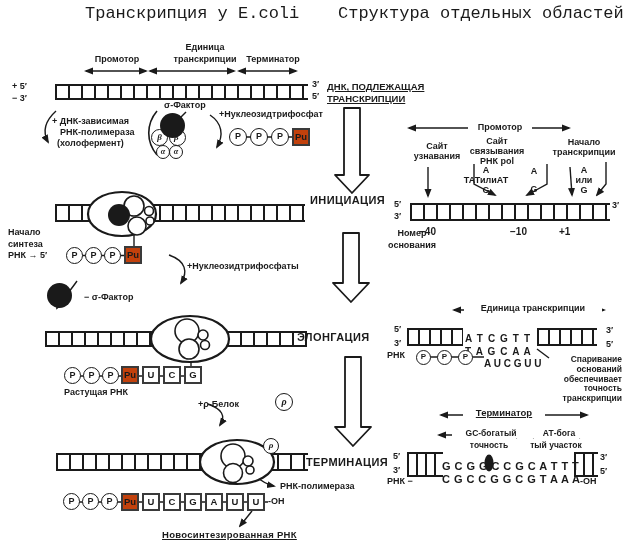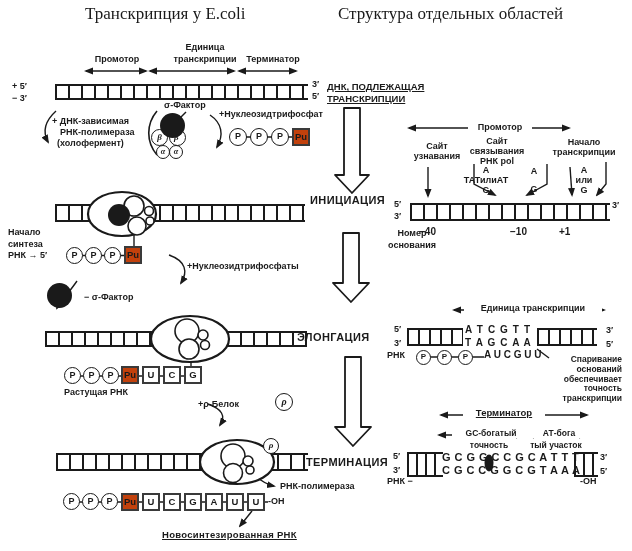--- a/index.html
+++ b/index.html
@@ -4,37 +4,37 @@
 <style>
   html,body{margin:0;padding:0;background:#fff;}
   .canvas{position:relative;width:632px;height:551px;background:#fff;overflow:hidden;
           font-family:"Liberation Sans",sans-serif;color:#1a1a1a;}
   .abs{position:absolute;}
   .lbl{position:absolute;font:bold 9px/1.22 "Liberation Sans",sans-serif;color:#1a1a1a;white-space:pre-line;}
   .c{text-align:center;} .r{text-align:right;}
   .s85{font-size:8.5px;} .s95{font-size:9.5px;text-decoration:underline;} .s10{font-size:10px;}
   .s11{font-size:11px;letter-spacing:.4px;} .s17{font-size:17px;} 
   .lh10{line-height:10px;} .lh11{line-height:11.5px;}
-  .serif{font-family:Liberation Serif, serif;font-weight:normal;white-space:nowrap;}
+  .serif{font-family:Liberation Mono, monospace;font-weight:normal;white-space:nowrap;}
   .bgw{background:#fff;padding:0 2px;}
   .ladder{position:absolute;box-sizing:border-box;border-top:2px solid #1a1a1a;border-bottom:2px solid #1a1a1a;
           background-image:repeating-linear-gradient(90deg,#1a1a1a 0 2px,transparent 2px 13px);}
   .r11{background-image:repeating-linear-gradient(90deg,#1a1a1a 0 2px,transparent 2px 11px);}
   .r9{background-image:repeating-linear-gradient(90deg,#1a1a1a 0 2px,transparent 2px 9px);}
   .pc{position:absolute;box-sizing:border-box;width:17px;height:17px;border:1.5px solid #1a1a1a;border-radius:50%;
       background:#fff;font:bold 9px/14px "Liberation Sans",sans-serif;text-align:center;}
   .pc.big{width:18px;height:18px;line-height:15px;}
   .pc.sm{width:15px;height:15px;line-height:12px;font-size:8px;}
   .bx{position:absolute;box-sizing:border-box;width:18px;height:18px;border:2px solid #3a3a3a;background:#fff;
       font:bold 9.5px/14px "Liberation Sans",sans-serif;text-align:center;}
   .bx.gray{background:#c2410c;}
   .gc{position:absolute;box-sizing:border-box;border:1.4px solid #1a1a1a;border-radius:50%;background:#fff;
       text-align:center;font-style:italic;font-family:"Liberation Serif",serif;}
   .blk{position:absolute;background:#1a1a1a;border-radius:50%;}
-  .seq{position:absolute;font:bold 10px/1 "Liberation Sans",sans-serif;white-space:pre;}
+  .seq{position:absolute;font:bold 10px/1 "Liberation Sans",sans-serif;white-space:pre;margin-top:9px;}
   .seq.t{font-size:11px;letter-spacing:.45px;}
   .seq.t2{font-size:9.5px;letter-spacing:1.7px;}
   .seq.e{letter-spacing:1.1px;}
 </style>
 </head>
 <body>
 
 <div class="canvas">
 
   <div class="ladder" style="left:55px;top:84px;width:253px;height:16px;"></div>

